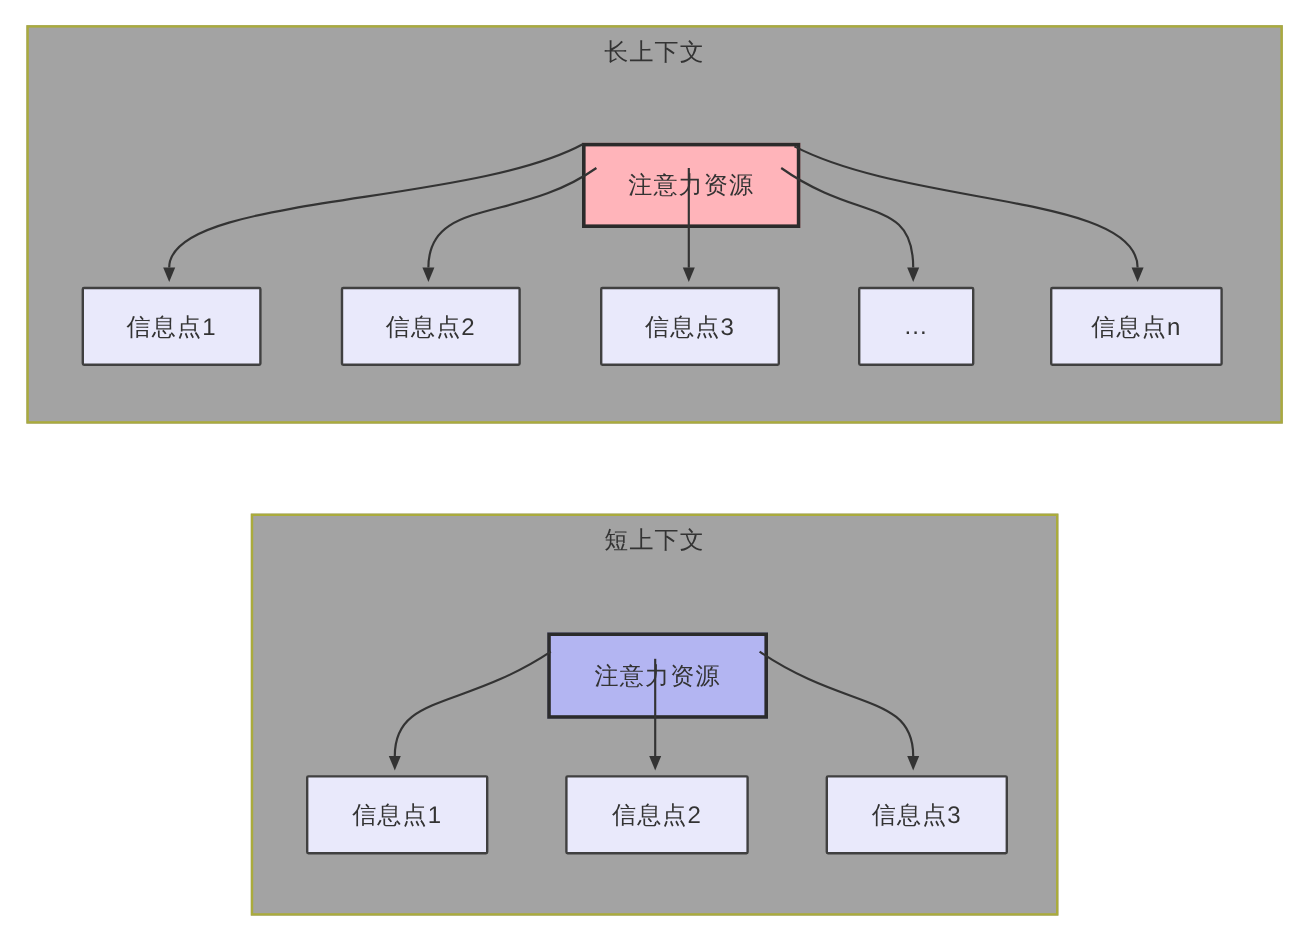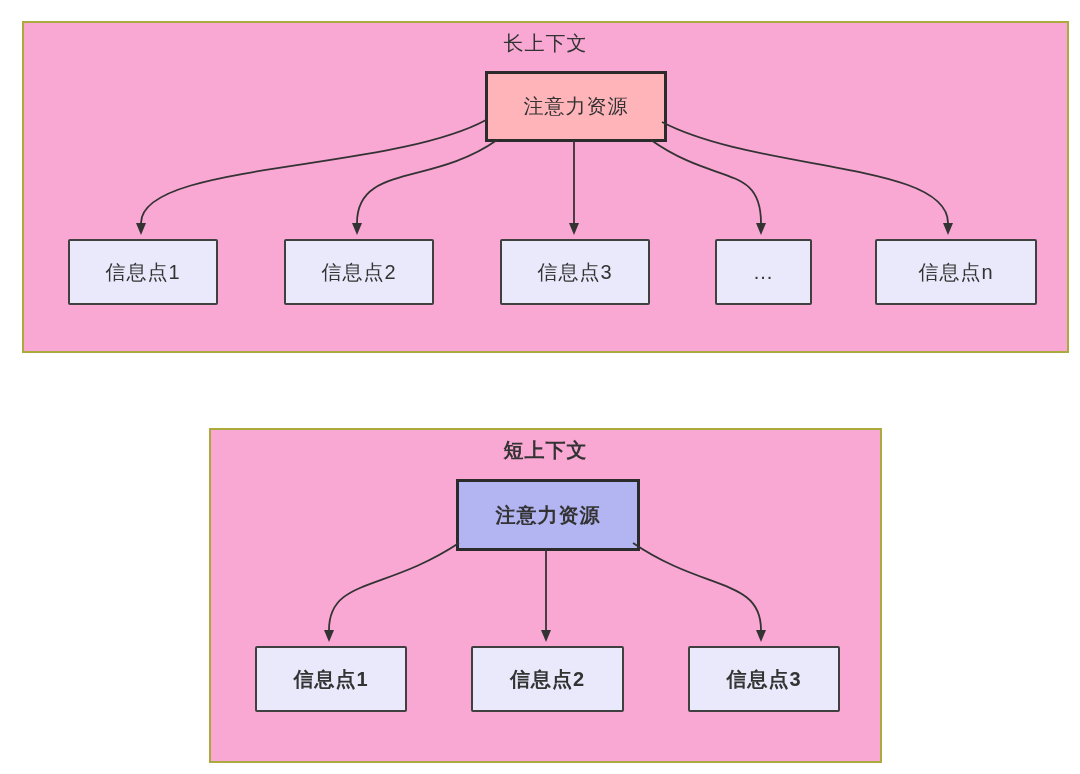--- a/index.html
+++ b/index.html
@@ -10,46 +10,47 @@
   }
   .canvas {
     position: relative;
     width: 1080px;
     height: 774px;
     background: #ffffff;
     overflow: hidden;
   }
   .group {
     position: absolute;
-    background: #f9a8d4;
+    background: #a3a3a3;
     border: 2px solid #aaab3c;
     box-sizing: border-box;
     padding-left: 24px;
   }
   .group-long  { left: 22px;  top: 21px;  width: 1047px; height: 332px; }
-  .group-short { left: 209px; top: 428px; width: 673px;  height: 335px; font-weight: bold; }
+  .group-short { left: 209px; top: 428px; width: 673px;  height: 335px; }
   .group-title {
     position: absolute;
     left: 0; right: 0;
     top: 7px;
     text-align: center;
     font-size: 20px;
     color: #333333;
     letter-spacing: 1px;
   }
   .attn {
     position: absolute;
     display: flex;
     align-items: center;
     justify-content: center;
     border: 3px solid #2b2b2b;
     box-sizing: border-box;
     font-size: 20px;
     color: #333333;
     letter-spacing: 1px;
+    margin-top: 48px;
   }
   .attn-long  { left: 461px; top: 48px; width: 182px; height: 71px; background: #ffb4ba; }
   .attn-short { left: 245px; top: 49px; width: 184px; height: 72px; background: #b3b5f2; }
   .item {
     position: absolute;
     top: 216px;
     height: 66px;
     display: flex;
     align-items: center;
     justify-content: center;
@@ -59,21 +60,21 @@
     box-sizing: border-box;
     font-size: 20px;
     color: #333333;
     letter-spacing: 1px;
   }
   
   .li1 { left: 44px;  width: 150px; }
   .li2 { left: 260px; width: 150px; }
   .li3 { left: 476px; width: 150px; }
   .li4 { left: 691px; width: 97px;  }
-  .li5 { left: 851px; width: 162px; }
+  .li5 { left: 851px; width: 144px; }
   
   .si1 { left: 44px;  width: 152px; }
   .si2 { left: 260px; width: 153px; }
   .si3 { left: 477px; width: 152px; }
   .arrows {
     position: absolute;
     left: 0; top: 0;
     width: 1080px;
     height: 774px;
     pointer-events: none;

